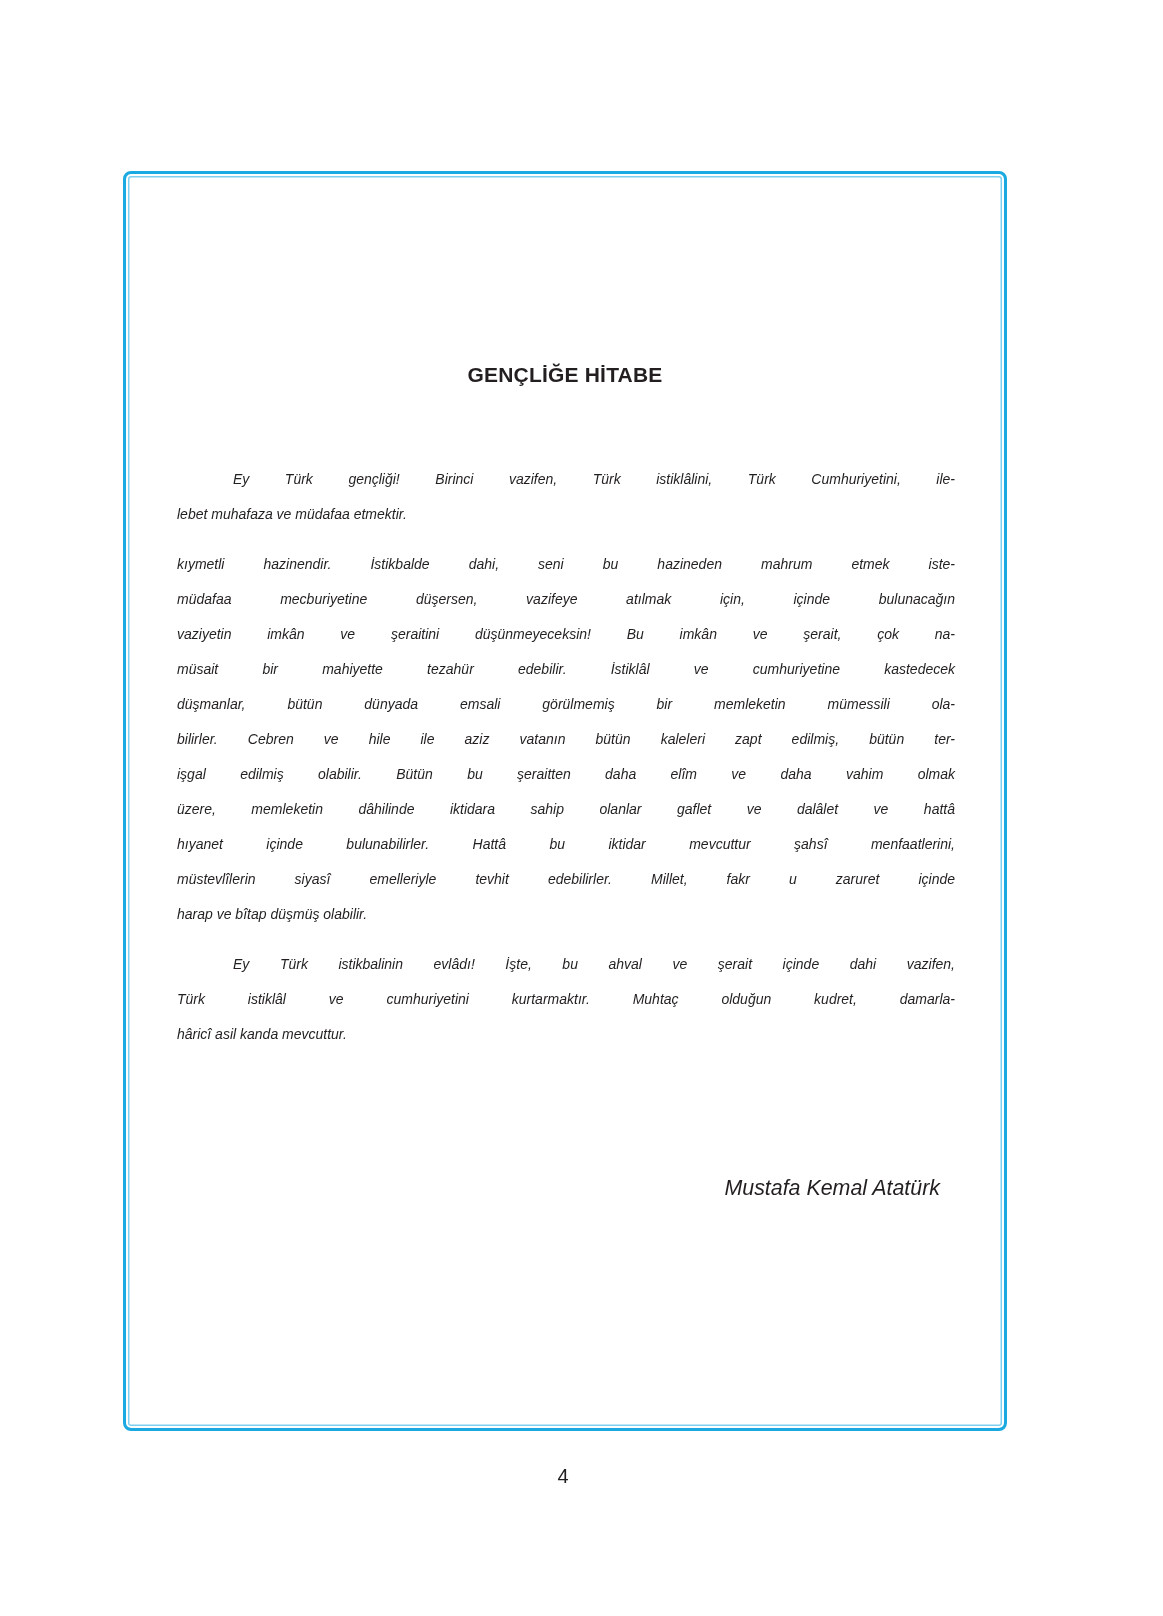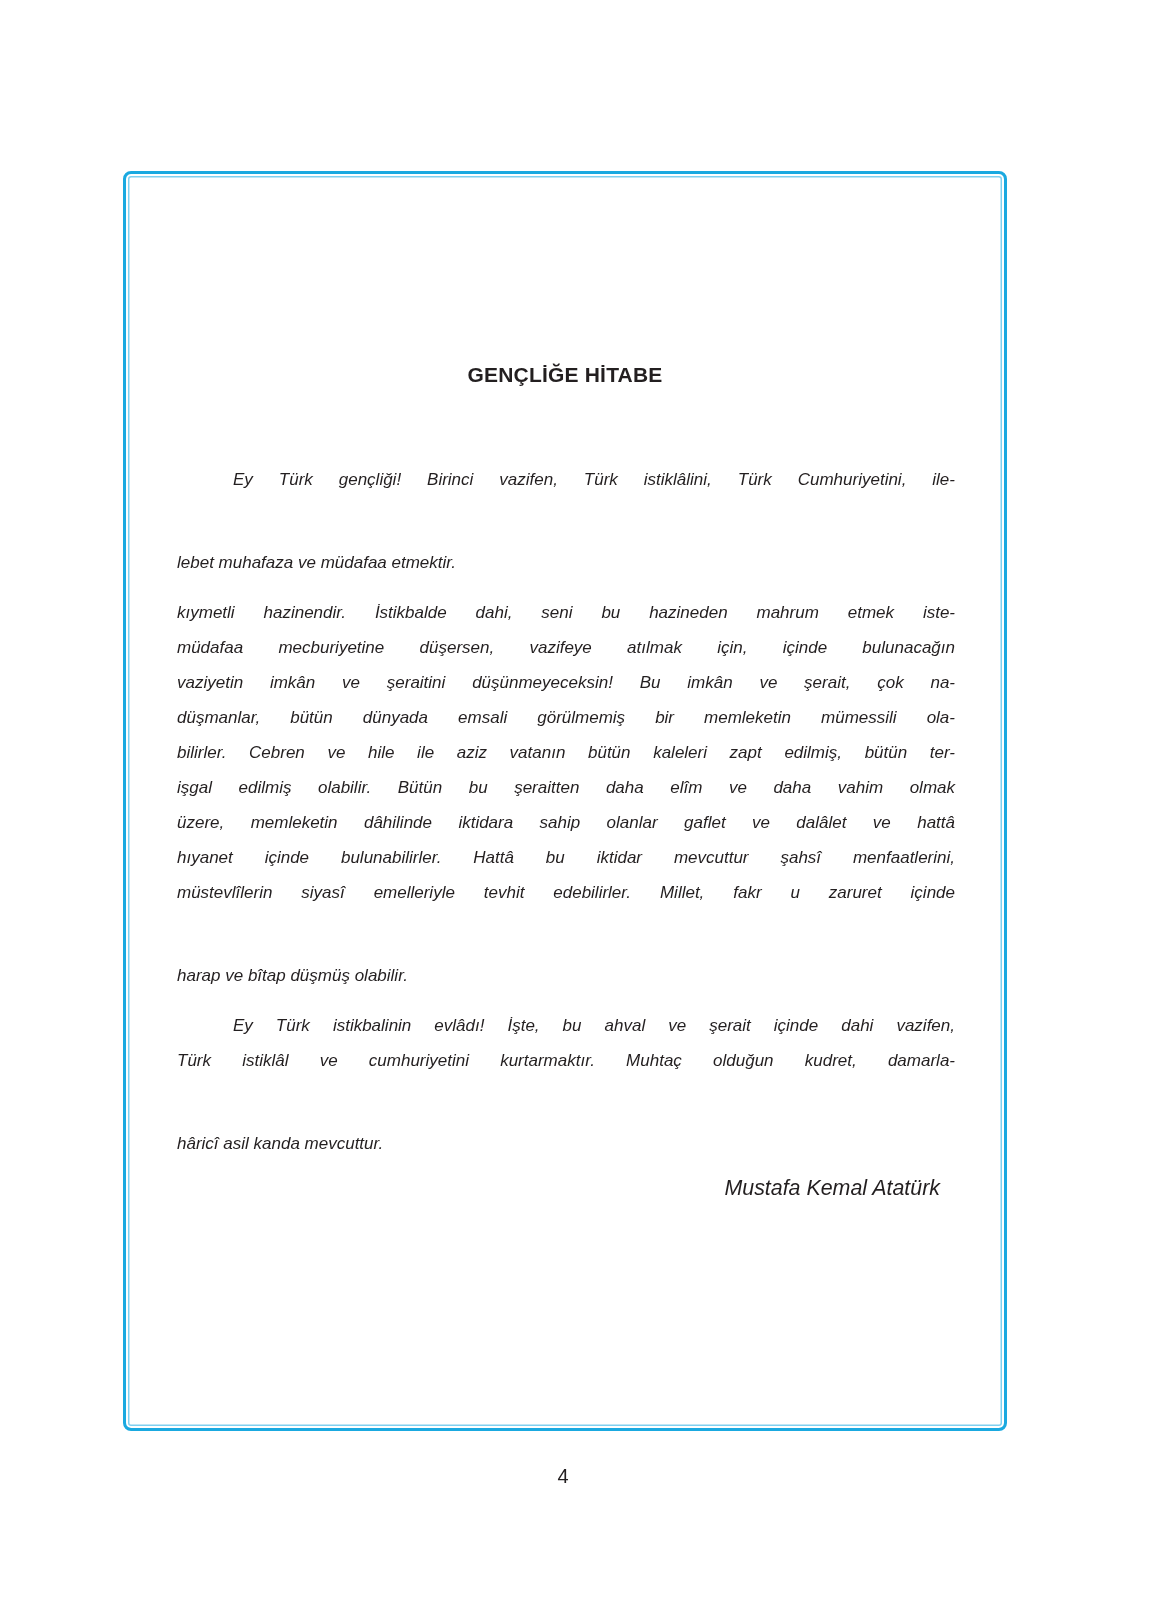--- a/index.html
+++ b/index.html
@@ -10,26 +10,26 @@
     box-shadow: inset 0 0 0 2px #ffffff, inset 0 0 0 3.5px #7fd0f0;
   }
   .title {
     position: absolute; left: 123px; width: 884px; top: 363px;
     text-align: center; font-family: "Liberation Sans", sans-serif;
     font-weight: bold; font-size: 21px; color: #231f20; letter-spacing: 0.2px;
   }
   .body {
     position: absolute; left: 177px; top: 462px; width: 778px;
     font-family: "Liberation Sans", sans-serif; font-style: italic;
-    font-size: 17px; line-height: 35px; color: #231f20;
+    font-size: 14px; line-height: 35px; color: #231f20;
   }
   .para { margin: 0 0 15px 0; text-indent: 56px; text-align: justify; text-align-last: left; }
   .para .line { display: block; text-align: justify; text-align-last: justify; text-indent: 0; white-space: nowrap; }
   .para .line.first { padding-left: 56px; }
-  .para .line.last { text-align-last: left; margin-top: 48px; }
+  .para .line.last { text-align-last: left; }
   .signature {
     position: absolute; top: 1176px; right: 223px;
     font-family: "Liberation Sans", sans-serif; font-style: italic;
     font-size: 21.4px; color: #231f20; margin-left: 44px;
   }
   .page-number {
     position: absolute; top: 1465px; left: 0; width: 1126px; text-align: center;
     font-family: "Liberation Sans", sans-serif; font-size: 20px; color: #231f20;
   }
 </style>
@@ -42,20 +42,21 @@
 
 <div class="body">
   <div class="para">
     <span class="line first">Ey Türk gençliği! Birinci vazifen, Türk istiklâlini, Türk Cumhuriyetini, ile-</span>
     <span class="line last">lebet muhafaza ve müdafaa etmektir.</span>
   </div>
   <div class="para">
     <span class="line">kıymetli hazinendir. İstikbalde dahi, seni bu hazineden mahrum etmek iste-</span>
     <span class="line">müdafaa mecburiyetine düşersen, vazifeye atılmak için, içinde bulunacağın</span>
     <span class="line">vaziyetin imkân ve şeraitini düşünmeyeceksin! Bu imkân ve şerait, çok na-</span>
+    <span class="line">müsait bir mahiyette tezahür edebilir. İstiklâl ve cumhuriyetine kastedecek</span>
     <span class="line">düşmanlar, bütün dünyada emsali görülmemiş bir memleketin mümessili ola-</span>
     <span class="line">bilirler. Cebren ve hile ile aziz vatanın bütün kaleleri zapt edilmiş, bütün ter-</span>
     <span class="line">işgal edilmiş olabilir. Bütün bu şeraitten daha elîm ve daha vahim olmak</span>
     <span class="line">üzere, memleketin dâhilinde iktidara sahip olanlar gaflet ve dalâlet ve hattâ</span>
     <span class="line">hıyanet içinde bulunabilirler. Hattâ bu iktidar mevcuttur şahsî menfaatlerini,</span>
     <span class="line">müstevlîlerin siyasî emelleriyle tevhit edebilirler. Millet, fakr u zaruret içinde</span>
     <span class="line last">harap ve bîtap düşmüş olabilir.</span>
   </div>
   <div class="para">
     <span class="line first">Ey Türk istikbalinin evlâdı! İşte, bu ahval ve şerait içinde dahi vazifen,</span>

